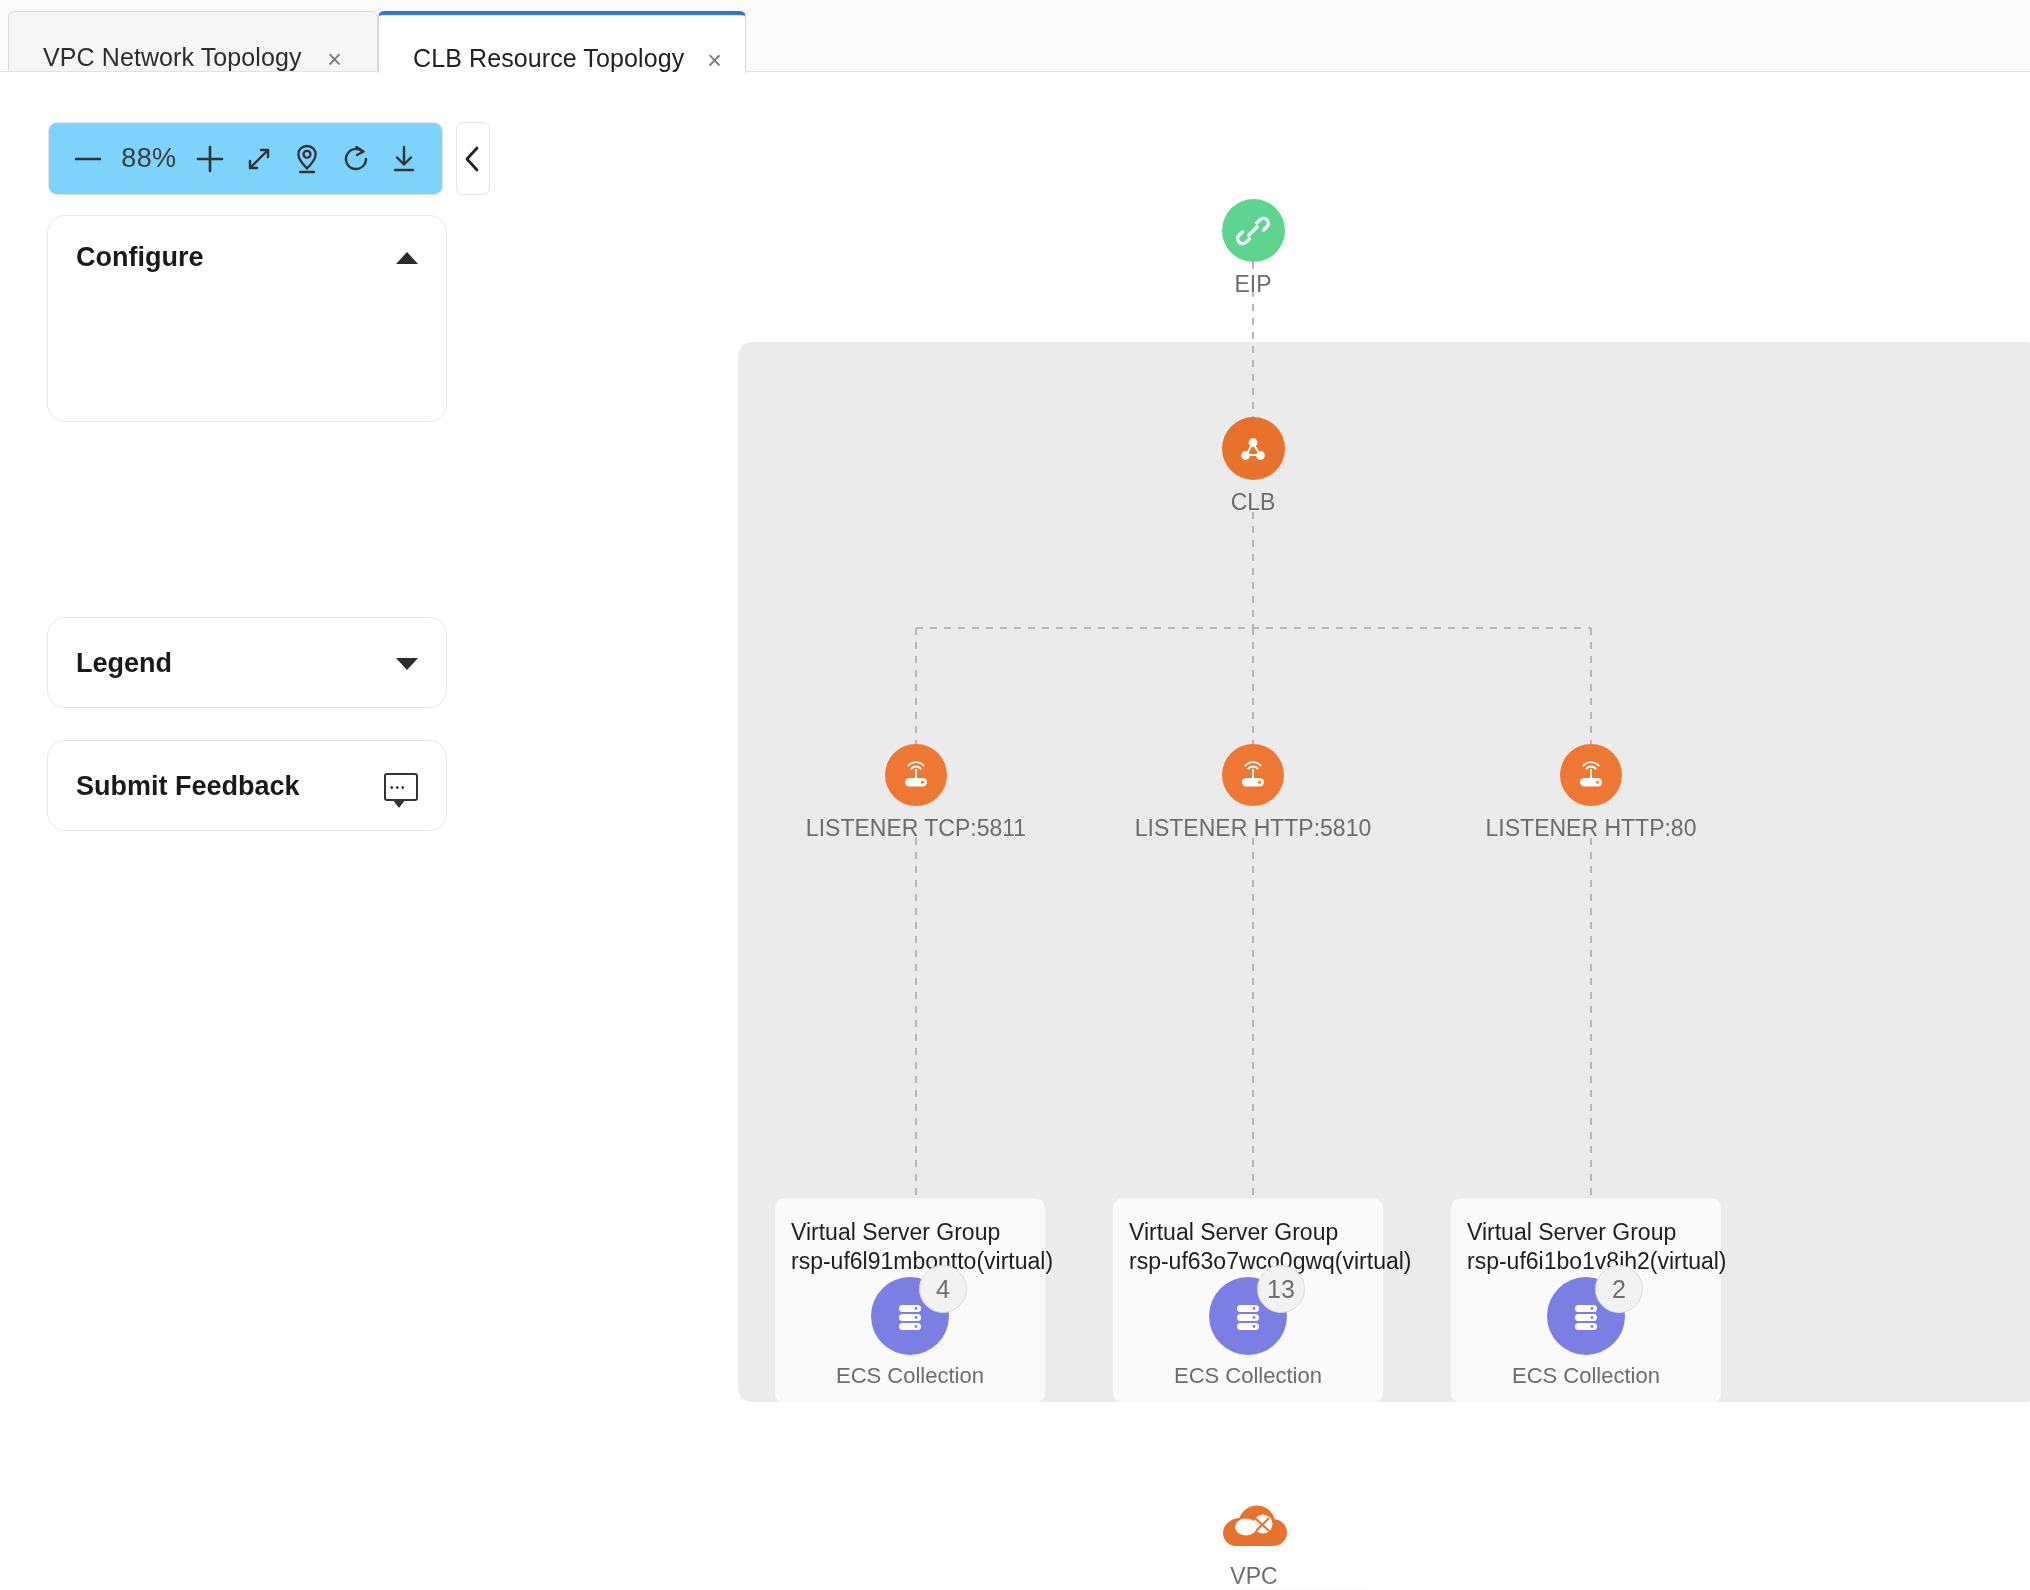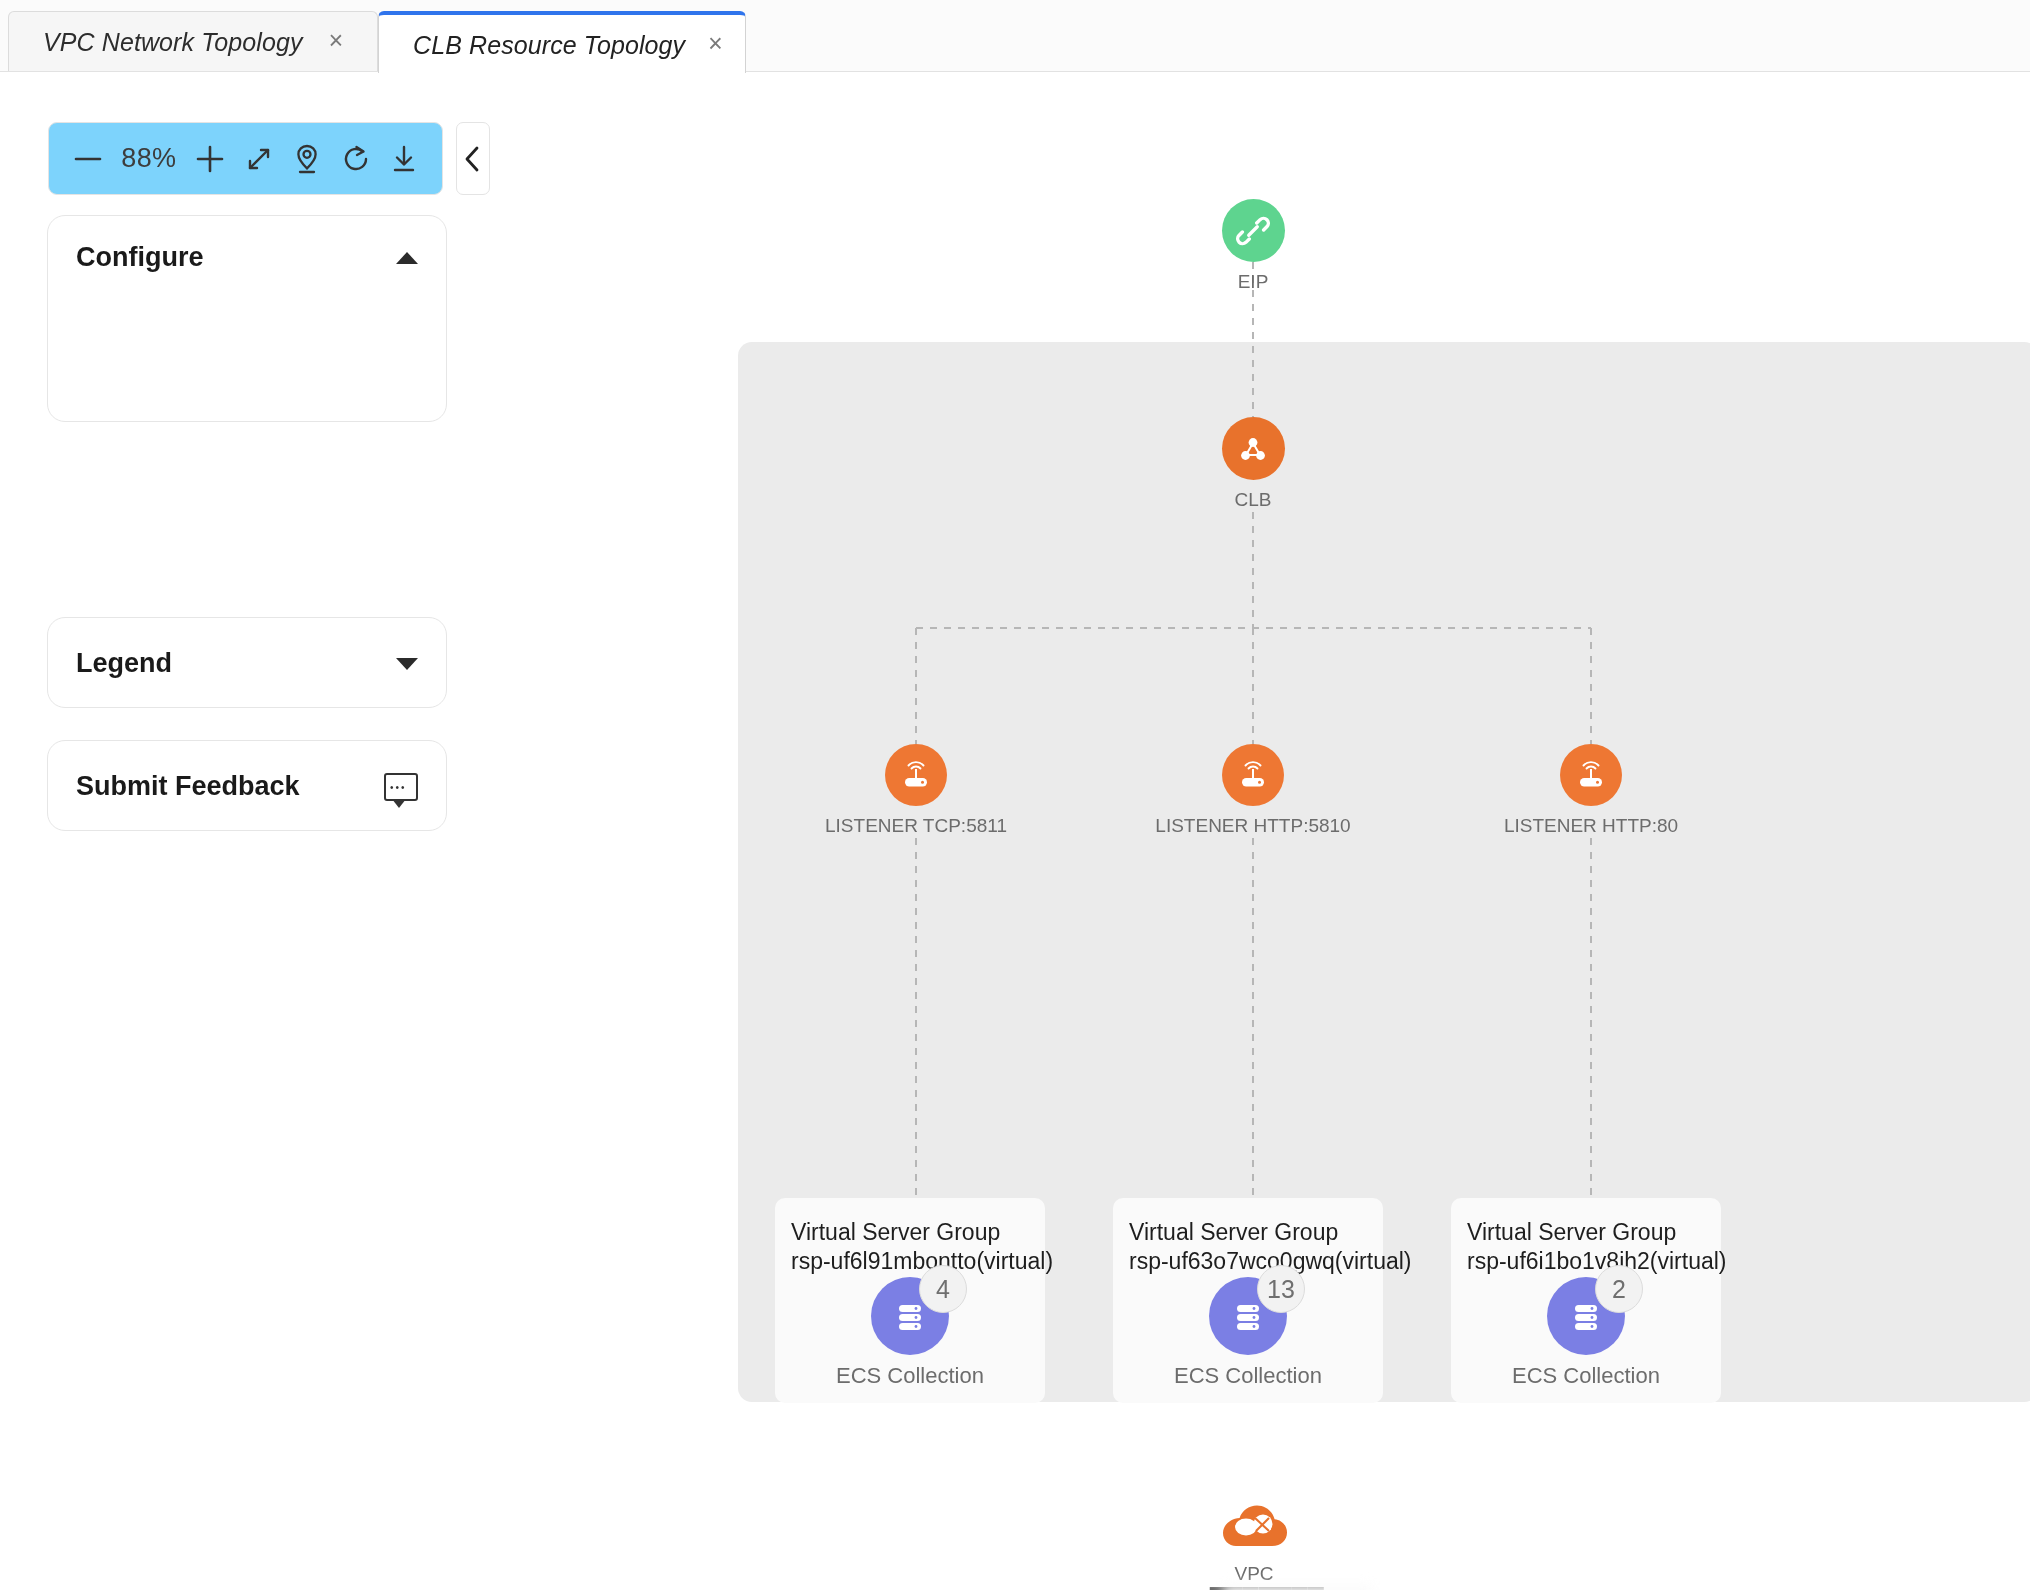--- a/index.html
+++ b/index.html
@@ -18,24 +18,23 @@
   }
   .tabbar-underline {
     position: absolute; left: 0; top: 71px; width: 2030px; height: 1px;
     background: #e2e2e2;
   }
   .tab {
     position: absolute; top: 11px; height: 61px;
     background: #f6f6f6;
     border: 1px solid #dcdcdc; border-bottom: none;
     border-radius: 6px 6px 0 0;
-    display: flex; align-items: flex-start;
+    display: flex; align-items: flex-end;
     padding: 16px 22px 0 34px;
     white-space: nowrap;
-    font-style: italic;
   }
   .tab.active {
     background: #ffffff;
     border-color: #d3d3d3;
     border-top: 4px solid #2f74ec;
     top: 11px;
     height: 62px;
     z-index: 5;
   }
   .tab-label { font-size: 25px; color: #2d2d2d; letter-spacing: .1px; }
@@ -117,21 +116,21 @@
     background: #ebebeb; border-radius: 14px;
   }
 
   svg.edges { position: absolute; left: 0; top: 0; width: 2030px; height: 1518px; }
 
   .node { position: absolute; display: flex; flex-direction: column; align-items: center; }
   .circ {
     border-radius: 50%; display: flex; align-items: center; justify-content: center;
   }
   .node-label {
-    margin-top: 9px; font-size: 19px; color: #6c6c6c; white-space: nowrap;
+    margin-top: 9px; font-size: 23px; color: #6c6c6c; white-space: nowrap;
     text-align: center;
   }
 
   .vsg-card {
     position: absolute; width: 270px; height: 205px;
     background: #fafafa; border-radius: 10px;
     padding: 20px 16px 0 16px;
   }
   .vsg-title { font-size: 23px; color: #1e1e1e; line-height: 1.26; }
   .vsg-sub   { font-size: 23px; color: #1e1e1e; line-height: 1.26; white-space: nowrap; }

